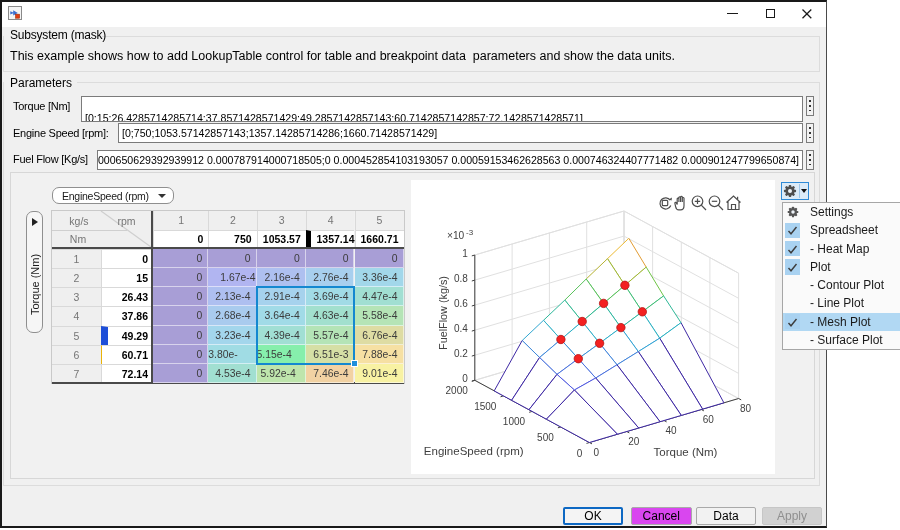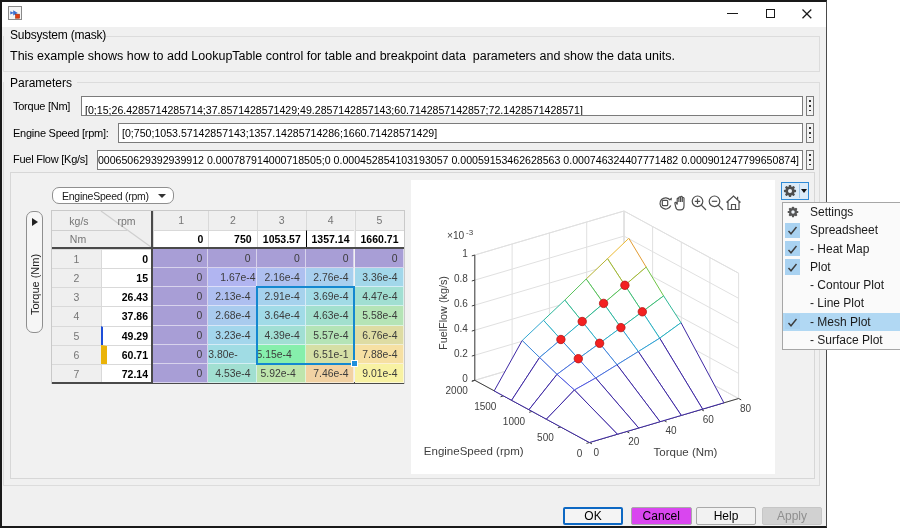--- a/index.html
+++ b/index.html
@@ -30,21 +30,21 @@
  <div class="abs" style="left:10px;top:27.5px;font-size:12px;letter-spacing:-0.2px;color:#000">Subsystem (mask)</div>
  <div class="abs" style="left:10px;top:48.5px;font-size:12.5px;color:#000">This example shows how to add LookupTable control for table and breakpoint data&nbsp; parameters and show the data units.</div>
 
  <div class="abs" style="left:2.5px;top:82px;width:817px;height:404px;
   border-left:1px solid #dcdcdc;border-right:1px solid #dcdcdc;border-bottom:1px solid #dcdcdc"></div>
  <div class="abs" style="left:77px;top:82px;width:742px;height:1px;background:#dcdcdc"></div>
  <div class="abs" style="left:10px;top:75.5px;font-size:12px;color:#000">Parameters</div>
 
  <div class="abs" style="left:13px;top:99.5px;font-size:11px;letter-spacing:-0.25px;color:#000">Torque [Nm]</div>
  <div class="abs" style="left:81px;top:96.0px;width:722px;height:20px;background:#fff;
-  border:1px solid #7b7b7b;font-size:10.6px;color:#000;line-height:18px;padding:4px 3px;
+  border:1px solid #7b7b7b;font-size:10.6px;color:#000;line-height:18px;padding:12px 3px;
   white-space:nowrap;overflow:hidden;">[0;15;26.4285714285714;37.8571428571429;49.2857142857143;60.7142857142857;72.1428571428571]</div>
  <div class="abs" style="left:805.5px;top:96.0px;width:8px;height:20px;background:#f2f2f2;
   border:1px solid #7b7b7b">
       <div style="position:absolute;left:2.2px;top:3.2px;width:1.9px;height:12px;
   background-image:repeating-linear-gradient(#333 0 1.9px,transparent 1.9px 4.8px)"></div>
     </div>
  <div class="abs" style="left:13px;top:126.5px;font-size:11px;letter-spacing:-0.25px;color:#000">Engine Speed [rpm]:</div>
  <div class="abs" style="left:118px;top:123.0px;width:685px;height:20px;background:#fff;
   border:1px solid #7b7b7b;font-size:10.6px;color:#000;line-height:18px;padding:0 3px;
   white-space:nowrap;overflow:hidden;">[0;750;1053.57142857143;1357.14285714286;1660.71428571429]</div>
@@ -83,42 +83,42 @@
 <div class="abs" style="left:51px;top:210px;width:353.5px;height:174.015px;border:1px solid #c9c9c9"></div>
     <div class="abs" style="left:52px;top:211px;width:101px;height:19px;background:#efefef"></div>
     <div class="abs" style="left:52px;top:230px;width:101px;height:17.5px;background:#efefef"></div>
     <div class="abs" style="left:153px;top:211px;width:55.30000000000001px;height:19px;background:#efefef;border-left:1px solid #d9d9d9;font-size:10.5px;color:#757575;text-align:center;line-height:19px">1</div>
     <div class="abs" style="left:153px;top:230px;width:55.30000000000001px;height:17.5px;background:#fff;border-left:1px solid #d9d9d9;border-top:1px solid #d9d9d9;font-size:10.5px;font-weight:bold;color:#000;text-align:right;line-height:17.5px;padding-right:5px">0</div>
     <div class="abs" style="left:208.3px;top:211px;width:48.30000000000001px;height:19px;background:#efefef;border-left:1px solid #d9d9d9;font-size:10.5px;color:#757575;text-align:center;line-height:19px">2</div>
     <div class="abs" style="left:208.3px;top:230px;width:48.30000000000001px;height:17.5px;background:#fff;border-left:1px solid #d9d9d9;border-top:1px solid #d9d9d9;font-size:10.5px;font-weight:bold;color:#000;text-align:right;line-height:17.5px;padding-right:5px">750</div>
     <div class="abs" style="left:256.6px;top:211px;width:49.19999999999999px;height:19px;background:#efefef;border-left:1px solid #d9d9d9;font-size:10.5px;color:#757575;text-align:center;line-height:19px">3</div>
     <div class="abs" style="left:256.6px;top:230px;width:49.19999999999999px;height:17.5px;background:#fff;border-left:1px solid #d9d9d9;border-top:1px solid #d9d9d9;font-size:10.5px;font-weight:bold;color:#000;text-align:right;line-height:17.5px;padding-right:5px">1053.57</div>
     <div class="abs" style="left:305.8px;top:211px;width:48.69999999999999px;height:19px;background:#efefef;border-left:1px solid #d9d9d9;font-size:10.5px;color:#757575;text-align:center;line-height:19px">4</div>
-    <div class="abs" style="left:305.8px;top:230px;width:48.69999999999999px;height:17.5px;background:#fff;border-left:1px solid #000000;border-top:1px solid #d9d9d9;font-size:10.5px;font-weight:bold;color:#000;text-align:right;line-height:17.5px;padding-right:5px">1357.14</div>
+    <div class="abs" style="left:305.8px;top:230px;width:48.69999999999999px;height:17.5px;background:#fff;border-left:5px solid #000000;border-top:1px solid #d9d9d9;font-size:10.5px;font-weight:bold;color:#000;text-align:right;line-height:17.5px;">1357.14</div>
     <div class="abs" style="left:354.5px;top:211px;width:49.0px;height:19px;background:#efefef;border-left:1px solid #d9d9d9;font-size:10.5px;color:#757575;text-align:center;line-height:19px">5</div>
     <div class="abs" style="left:354.5px;top:230px;width:49.0px;height:17.5px;background:#fff;border-left:1px solid #d9d9d9;border-top:1px solid #d9d9d9;font-size:10.5px;font-weight:bold;color:#000;text-align:right;line-height:17.5px;padding-right:5px">1660.71</div>
     <div class="abs" style="left:52px;top:229.5px;width:75px;height:1px;background:#cfcfcf"></div>
     <svg class="abs" style="left:52px;top:211px" width="101" height="36.5" viewBox="0 0 101 36.5">
       <line x1="49" y1="0" x2="99" y2="36" stroke="#cfcfcf" stroke-width="1.2"></line>
     </svg>
     <div class="abs" style="left:64px;top:215px;width:30px;height:14px;font-size:10.5px;color:#757575;text-align:center">kg/s</div>
     <div class="abs" style="left:110px;top:215px;width:33px;height:14px;font-size:10.5px;color:#757575;text-align:center">rpm</div>
     <div class="abs" style="left:64px;top:232.5px;width:28px;height:14px;font-size:10.5px;color:#757575;text-align:center">Nm</div>
     <div class="abs" style="left:52px;top:249.0px;width:49px;height:19.144999999999982px;background:#efefef;border-top:1px solid #d9d9d9;font-size:10.5px;color:#757575;text-align:center;line-height:19.144999999999982px">1</div>
     <div class="abs" style="left:101px;top:249.0px;width:52px;height:19.144999999999982px;background:#fff;border-top:1px solid #d9d9d9;border-left:1px solid #d9d9d9;font-size:10.5px;font-weight:bold;color:#000;text-align:right;line-height:19.144999999999982px;padding-right:5px">0</div>
     <div class="abs" style="left:52px;top:268.145px;width:49px;height:19.14500000000004px;background:#efefef;border-top:1px solid #d9d9d9;font-size:10.5px;color:#757575;text-align:center;line-height:19.14500000000004px">2</div>
     <div class="abs" style="left:101px;top:268.145px;width:52px;height:19.14500000000004px;background:#fff;border-top:1px solid #d9d9d9;border-left:1px solid #d9d9d9;font-size:10.5px;font-weight:bold;color:#000;text-align:right;line-height:19.14500000000004px;padding-right:5px">15</div>
     <div class="abs" style="left:52px;top:287.29px;width:49px;height:19.144999999999982px;background:#efefef;border-top:1px solid #d9d9d9;font-size:10.5px;color:#757575;text-align:center;line-height:19.144999999999982px">3</div>
     <div class="abs" style="left:101px;top:287.29px;width:52px;height:19.144999999999982px;background:#fff;border-top:1px solid #d9d9d9;border-left:1px solid #d9d9d9;font-size:10.5px;font-weight:bold;color:#000;text-align:right;line-height:19.144999999999982px;padding-right:5px">26.43</div>
     <div class="abs" style="left:52px;top:306.435px;width:49px;height:19.144999999999982px;background:#efefef;border-top:1px solid #d9d9d9;font-size:10.5px;color:#757575;text-align:center;line-height:19.144999999999982px">4</div>
     <div class="abs" style="left:101px;top:306.435px;width:52px;height:19.144999999999982px;background:#fff;border-top:1px solid #d9d9d9;border-left:1px solid #d9d9d9;font-size:10.5px;font-weight:bold;color:#000;text-align:right;line-height:19.144999999999982px;padding-right:5px">37.86</div>
     <div class="abs" style="left:52px;top:325.58px;width:49px;height:19.14500000000004px;background:#efefef;border-top:1px solid #d9d9d9;font-size:10.5px;color:#757575;text-align:center;line-height:19.14500000000004px">5</div>
-    <div class="abs" style="left:101px;top:325.58px;width:52px;height:19.14500000000004px;background:#fff;border-top:1px solid #d9d9d9;border-left:2px solid #1d4ed8;font-size:10.5px;font-weight:bold;color:#000;text-align:right;line-height:19.14500000000004px;padding-right:5px">49.29</div>
+    <div class="abs" style="left:101px;top:325.58px;width:52px;height:19.14500000000004px;background:#fff;border-top:1px solid #d9d9d9;border-left:7px solid #1d4ed8;font-size:10.5px;font-weight:bold;color:#000;text-align:right;line-height:19.14500000000004px;padding-right:5px">49.29</div>
     <div class="abs" style="left:52px;top:344.725px;width:49px;height:19.144999999999982px;background:#efefef;border-top:1px solid #d9d9d9;font-size:10.5px;color:#757575;text-align:center;line-height:19.144999999999982px">6</div>
-    <div class="abs" style="left:101px;top:344.725px;width:52px;height:19.144999999999982px;background:#fff;border-top:1px solid #d9d9d9;border-left:6px solid #eab308;font-size:10.5px;font-weight:bold;color:#000;text-align:right;line-height:19.144999999999982px;padding-right:5px">60.71</div>
+    <div class="abs" style="left:101px;top:344.725px;width:52px;height:19.144999999999982px;background:#fff;border-top:1px solid #d9d9d9;border-left:1px solid #eab308;font-size:10.5px;font-weight:bold;color:#000;text-align:right;line-height:19.144999999999982px;padding-right:5px">60.71</div>
     <div class="abs" style="left:52px;top:363.87px;width:49px;height:19.144999999999982px;background:#efefef;border-top:1px solid #d9d9d9;font-size:10.5px;color:#757575;text-align:center;line-height:19.144999999999982px">7</div>
     <div class="abs" style="left:101px;top:363.87px;width:52px;height:19.144999999999982px;background:#fff;border-top:1px solid #d9d9d9;border-left:1px solid #d9d9d9;font-size:10.5px;font-weight:bold;color:#000;text-align:right;line-height:19.144999999999982px;padding-right:5px">72.14</div>
     <div class="abs" style="left:151px;top:211px;width:2px;height:172.015px;background:#4a4a4a"></div>
     <div class="abs" style="left:52px;top:247px;width:351.5px;height:2px;background:#4a4a4a"></div>
     <div class="abs" style="left:52px;top:382.015px;width:351.5px;height:2px;background:#4a4a4a"></div>
     <div class="abs" style="left:153px;top:249.0px;width:55.30000000000001px;height:19.144999999999982px;background:#a89ed6;border-right:1px solid rgba(255,255,255,0.55);border-bottom:1px solid rgba(255,255,255,0.55);font-size:10.4px;color:#3c3c3c;text-align:right;line-height:19.144999999999982px;padding-right:5px">0</div>
     <div class="abs" style="left:208.3px;top:249.0px;width:48.30000000000001px;height:19.144999999999982px;background:#a89ed6;border-right:1px solid rgba(255,255,255,0.55);border-bottom:1px solid rgba(255,255,255,0.55);font-size:10.4px;color:#3c3c3c;text-align:right;line-height:19.144999999999982px;padding-right:5px">0</div>
     <div class="abs" style="left:256.6px;top:249.0px;width:49.19999999999999px;height:19.144999999999982px;background:#a89ed6;border-right:1px solid rgba(255,255,255,0.55);border-bottom:1px solid rgba(255,255,255,0.55);font-size:10.4px;color:#3c3c3c;text-align:right;line-height:19.144999999999982px;padding-right:5px">0</div>
     <div class="abs" style="left:305.8px;top:249.0px;width:48.69999999999999px;height:19.144999999999982px;background:#a89ed6;border-right:1px solid rgba(255,255,255,0.55);border-bottom:1px solid rgba(255,255,255,0.55);font-size:10.4px;color:#3c3c3c;text-align:right;line-height:19.144999999999982px;padding-right:5px">0</div>
     <div class="abs" style="left:354.5px;top:249.0px;width:49.0px;height:19.144999999999982px;background:#a89ed6;border-right:1px solid rgba(255,255,255,0.55);border-bottom:1px solid rgba(255,255,255,0.55);font-size:10.4px;color:#3c3c3c;text-align:right;line-height:19.144999999999982px;padding-right:5px">0</div>
@@ -138,21 +138,21 @@
     <div class="abs" style="left:305.8px;top:306.435px;width:48.69999999999999px;height:19.144999999999982px;background:#a2e0ce;border-right:1px solid rgba(255,255,255,0.55);border-bottom:1px solid rgba(255,255,255,0.55);font-size:10.4px;color:#3c3c3c;text-align:right;line-height:19.144999999999982px;padding-right:5px">4.63e-4</div>
     <div class="abs" style="left:354.5px;top:306.435px;width:49.0px;height:19.144999999999982px;background:#b5e4b6;border-right:1px solid rgba(255,255,255,0.55);border-bottom:1px solid rgba(255,255,255,0.55);font-size:10.4px;color:#3c3c3c;text-align:right;line-height:19.144999999999982px;padding-right:5px">5.58e-4</div>
     <div class="abs" style="left:153px;top:325.58px;width:55.30000000000001px;height:19.14500000000004px;background:#a89ed6;border-right:1px solid rgba(255,255,255,0.55);border-bottom:1px solid rgba(255,255,255,0.55);font-size:10.4px;color:#3c3c3c;text-align:right;line-height:19.14500000000004px;padding-right:5px">0</div>
     <div class="abs" style="left:208.3px;top:325.58px;width:48.30000000000001px;height:19.14500000000004px;background:#a3d6ec;border-right:1px solid rgba(255,255,255,0.55);border-bottom:1px solid rgba(255,255,255,0.55);font-size:10.4px;color:#3c3c3c;text-align:right;line-height:19.14500000000004px;padding-right:5px">3.23e-4</div>
     <div class="abs" style="left:256.6px;top:325.58px;width:49.19999999999999px;height:19.14500000000004px;background:#a1dfd4;border-right:1px solid rgba(255,255,255,0.55);border-bottom:1px solid rgba(255,255,255,0.55);font-size:10.4px;color:#3c3c3c;text-align:right;line-height:19.14500000000004px;padding-right:5px">4.39e-4</div>
     <div class="abs" style="left:305.8px;top:325.58px;width:48.69999999999999px;height:19.14500000000004px;background:#b4e4b6;border-right:1px solid rgba(255,255,255,0.55);border-bottom:1px solid rgba(255,255,255,0.55);font-size:10.4px;color:#3c3c3c;text-align:right;line-height:19.14500000000004px;padding-right:5px">5.57e-4</div>
     <div class="abs" style="left:354.5px;top:325.58px;width:49.0px;height:19.14500000000004px;background:#dedca3;border-right:1px solid rgba(255,255,255,0.55);border-bottom:1px solid rgba(255,255,255,0.55);font-size:10.4px;color:#3c3c3c;text-align:right;line-height:19.14500000000004px;padding-right:5px">6.76e-4</div>
     <div class="abs" style="left:153px;top:344.725px;width:55.30000000000001px;height:19.144999999999982px;background:#a89ed6;border-right:1px solid rgba(255,255,255,0.55);border-bottom:1px solid rgba(255,255,255,0.55);font-size:10.4px;color:#3c3c3c;text-align:right;line-height:19.144999999999982px;padding-right:5px">0</div>
     <div class="abs" style="left:208.3px;top:344.725px;width:48.30000000000001px;height:19.144999999999982px;background:#a0dce4;border-right:1px solid rgba(255,255,255,0.55);border-bottom:1px solid rgba(255,255,255,0.55);font-size:10.4px;color:#3c3c3c;text-align:right;line-height:19.144999999999982px;padding-right:20px">3.80e-4</div>
     <div class="abs" style="left:256.6px;top:344.725px;width:49.19999999999999px;height:19.144999999999982px;background:#86efac;border-right:1px solid rgba(255,255,255,0.55);border-bottom:1px solid rgba(255,255,255,0.55);font-size:10.4px;color:#3c3c3c;text-align:left;line-height:19.144999999999982px;padding-right:5px">5.15e-4</div>
-    <div class="abs" style="left:305.8px;top:344.725px;width:48.69999999999999px;height:19.144999999999982px;background:#d5dfa5;border-right:1px solid rgba(255,255,255,0.55);border-bottom:1px solid rgba(255,255,255,0.55);font-size:10.4px;color:#3c3c3c;text-align:right;line-height:19.144999999999982px;padding-right:5px">6.51e-1</div>
+    <div class="abs" style="left:305.8px;top:344.725px;width:48.69999999999999px;height:19.144999999999982px;background:#d5dfa5;border-right:1px solid rgba(255,255,255,0.55);border-bottom:1px solid rgba(255,255,255,0.55);font-size:10.4px;color:#3c3c3c;text-align:right;line-height:19.144999999999982px;padding-right:5px">6.51e-3</div>
     <div class="abs" style="left:354.5px;top:344.725px;width:49.0px;height:19.144999999999982px;background:#f6e0a3;border-right:1px solid rgba(255,255,255,0.55);border-bottom:1px solid rgba(255,255,255,0.55);font-size:10.4px;color:#3c3c3c;text-align:right;line-height:19.144999999999982px;padding-right:5px">7.88e-4</div>
     <div class="abs" style="left:153px;top:363.87px;width:55.30000000000001px;height:19.144999999999982px;background:#a89ed6;border-right:1px solid rgba(255,255,255,0.55);border-bottom:1px solid rgba(255,255,255,0.55);font-size:10.4px;color:#3c3c3c;text-align:right;line-height:19.144999999999982px;padding-right:5px">0</div>
     <div class="abs" style="left:208.3px;top:363.87px;width:48.30000000000001px;height:19.144999999999982px;background:#a1dfd1;border-right:1px solid rgba(255,255,255,0.55);border-bottom:1px solid rgba(255,255,255,0.55);font-size:10.4px;color:#3c3c3c;text-align:right;line-height:19.144999999999982px;padding-right:5px">4.53e-4</div>
     <div class="abs" style="left:256.6px;top:363.87px;width:49.19999999999999px;height:19.144999999999982px;background:#bee5ac;border-right:1px solid rgba(255,255,255,0.55);border-bottom:1px solid rgba(255,255,255,0.55);font-size:10.4px;color:#3c3c3c;text-align:center;line-height:19.144999999999982px;padding-right:5px">5.92e-4</div>
     <div class="abs" style="left:305.8px;top:363.87px;width:48.69999999999999px;height:19.144999999999982px;background:#f2d2a3;border-right:1px solid rgba(255,255,255,0.55);border-bottom:1px solid rgba(255,255,255,0.55);font-size:10.4px;color:#3c3c3c;text-align:right;line-height:19.144999999999982px;padding-right:5px">7.46e-4</div>
     <div class="abs" style="left:354.5px;top:363.87px;width:49.0px;height:19.144999999999982px;background:#f8f2a3;border-right:1px solid rgba(255,255,255,0.55);border-bottom:1px solid rgba(255,255,255,0.55);font-size:10.4px;color:#3c3c3c;text-align:right;line-height:19.144999999999982px;padding-right:5px">9.01e-4</div>
     <div class="abs" style="left:255.60000000000002px;top:286.29px;width:99.89999999999998px;height:78.57999999999998px;border:2px solid #1488d0"></div>
     <div class="abs" style="left:351.0px;top:360.37px;width:7px;height:7px;background:#1f8fdb;border:1px solid #fff"></div>
     <svg style="position:absolute;left:411px;top:180px" width="364" height="294" viewBox="411 180 364 294">
       <rect x="411" y="180" width="364" height="294" fill="#ffffff"></rect>
@@ -432,14 +432,14 @@
       <div class="abs" style="left:0;top:109.5px;width:118px;height:18.25px;background:#b1d8f3"></div>
       <div class="abs" style="left:1.5px;top:111.0px;width:15.5px;height:15.25px;background:#a9d2f1"></div>
       <svg class="abs" style="left:3px;top:112.5px" width="13" height="13" viewBox="0 0 13 13">
         <path d="M2.5 7 L5 9.8 L10.5 3" stroke="#3d3d3d" stroke-width="1.4" fill="none"></path>
       </svg>
       <div class="abs" style="left:27px;top:109.5px;font-size:12px;color:#1a1a1a;line-height:18.25px">- Mesh Plot</div>
       <div class="abs" style="left:27px;top:127.75px;font-size:12px;color:#1a1a1a;line-height:18.25px">- Surface Plot</div>
     </div>
  <div class="abs" style="left:563px;top:507px;width:60px;height:18px;border-radius:2px;font-size:12px;text-align:center;line-height:15.5px;background:#f4f4f4;border:2px solid #0d68c3;color:#000">OK</div>
  <div class="abs" style="left:630.5px;top:507px;width:61.5px;height:18px;border-radius:2px;font-size:12px;text-align:center;line-height:15.5px;background:#d946ef;border:1px solid #a9a9a9;line-height:16.5px;color:#000">Cancel</div>
- <div class="abs" style="left:696px;top:507px;width:60px;height:18px;border-radius:2px;font-size:12px;text-align:center;line-height:15.5px;background:#f2f2f2;border:1px solid #a9a9a9;line-height:16.5px;color:#000">Help</div>
+ <div class="abs" style="left:696px;top:507px;width:60px;height:18px;border-radius:2px;font-size:12px;text-align:center;line-height:15.5px;background:#f2f2f2;border:1px solid #a9a9a9;line-height:16.5px;color:#000">Data</div>
  <div class="abs" style="left:762px;top:507px;width:60px;height:18px;border-radius:2px;font-size:12px;text-align:center;line-height:15.5px;background:#d1d1d1;border:1px solid #c6c6c6;line-height:16.5px;color:#8f8f8f">Apply</div>
 </div>
 </body></html>

